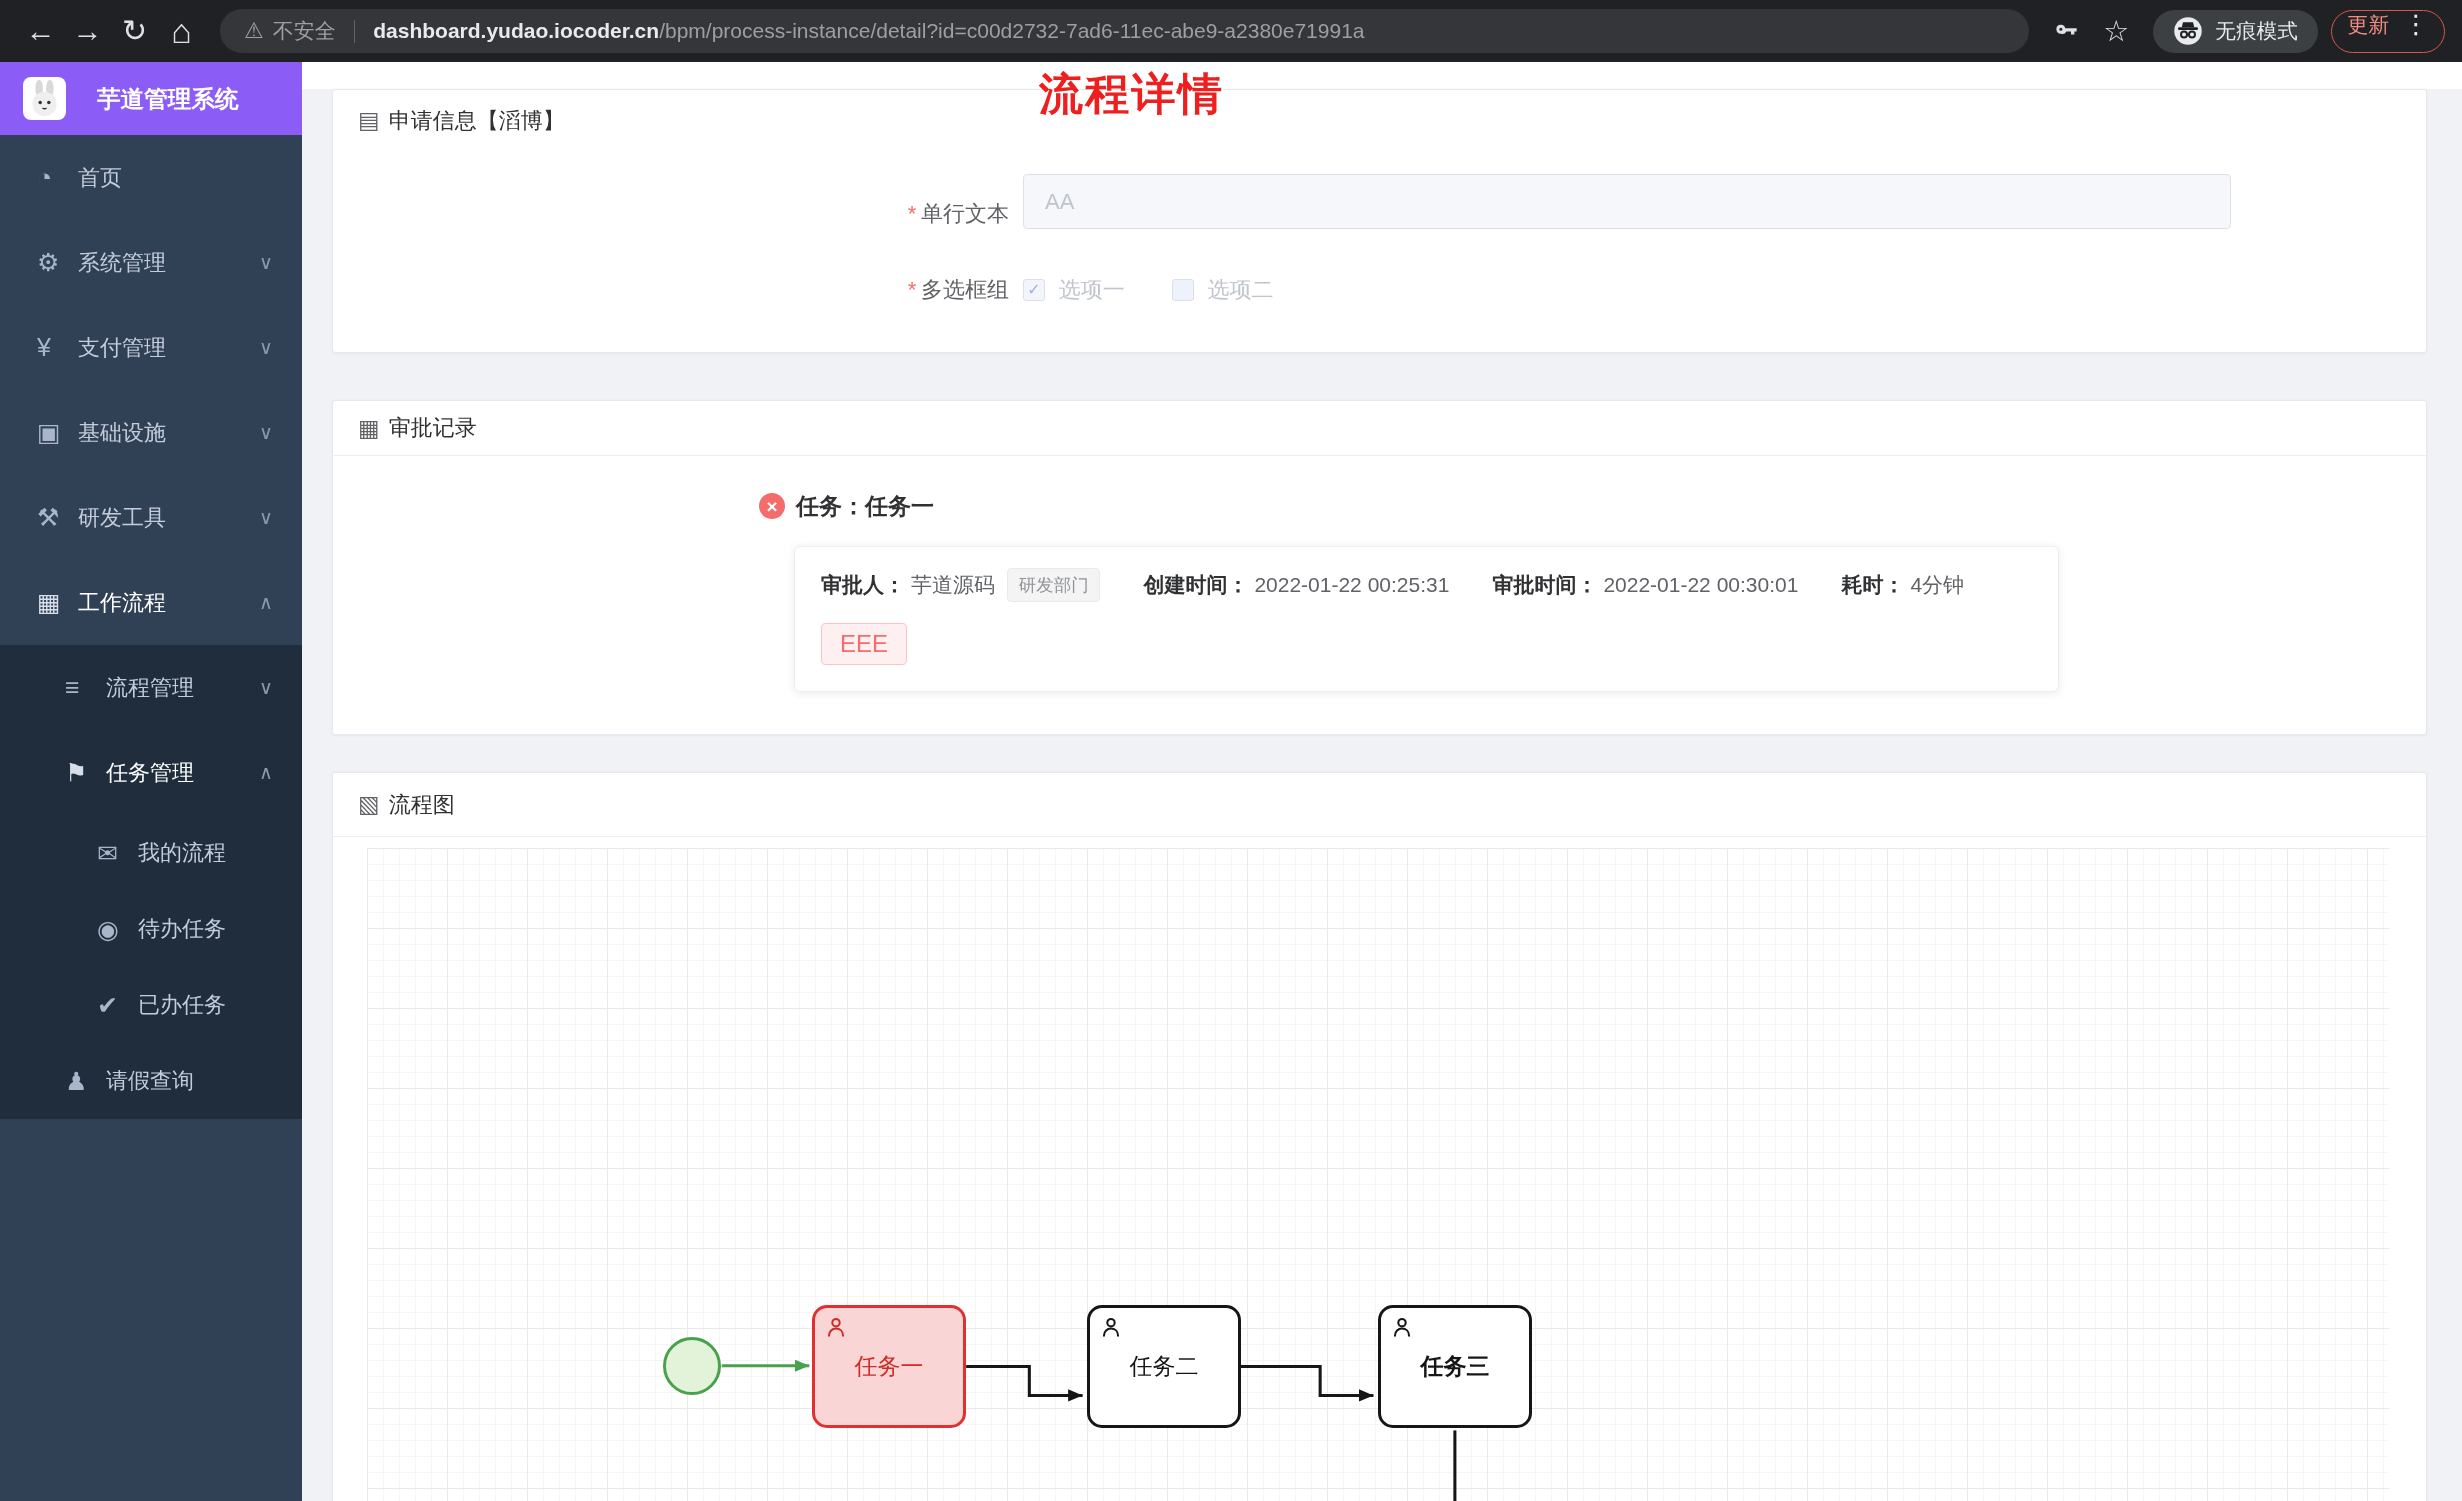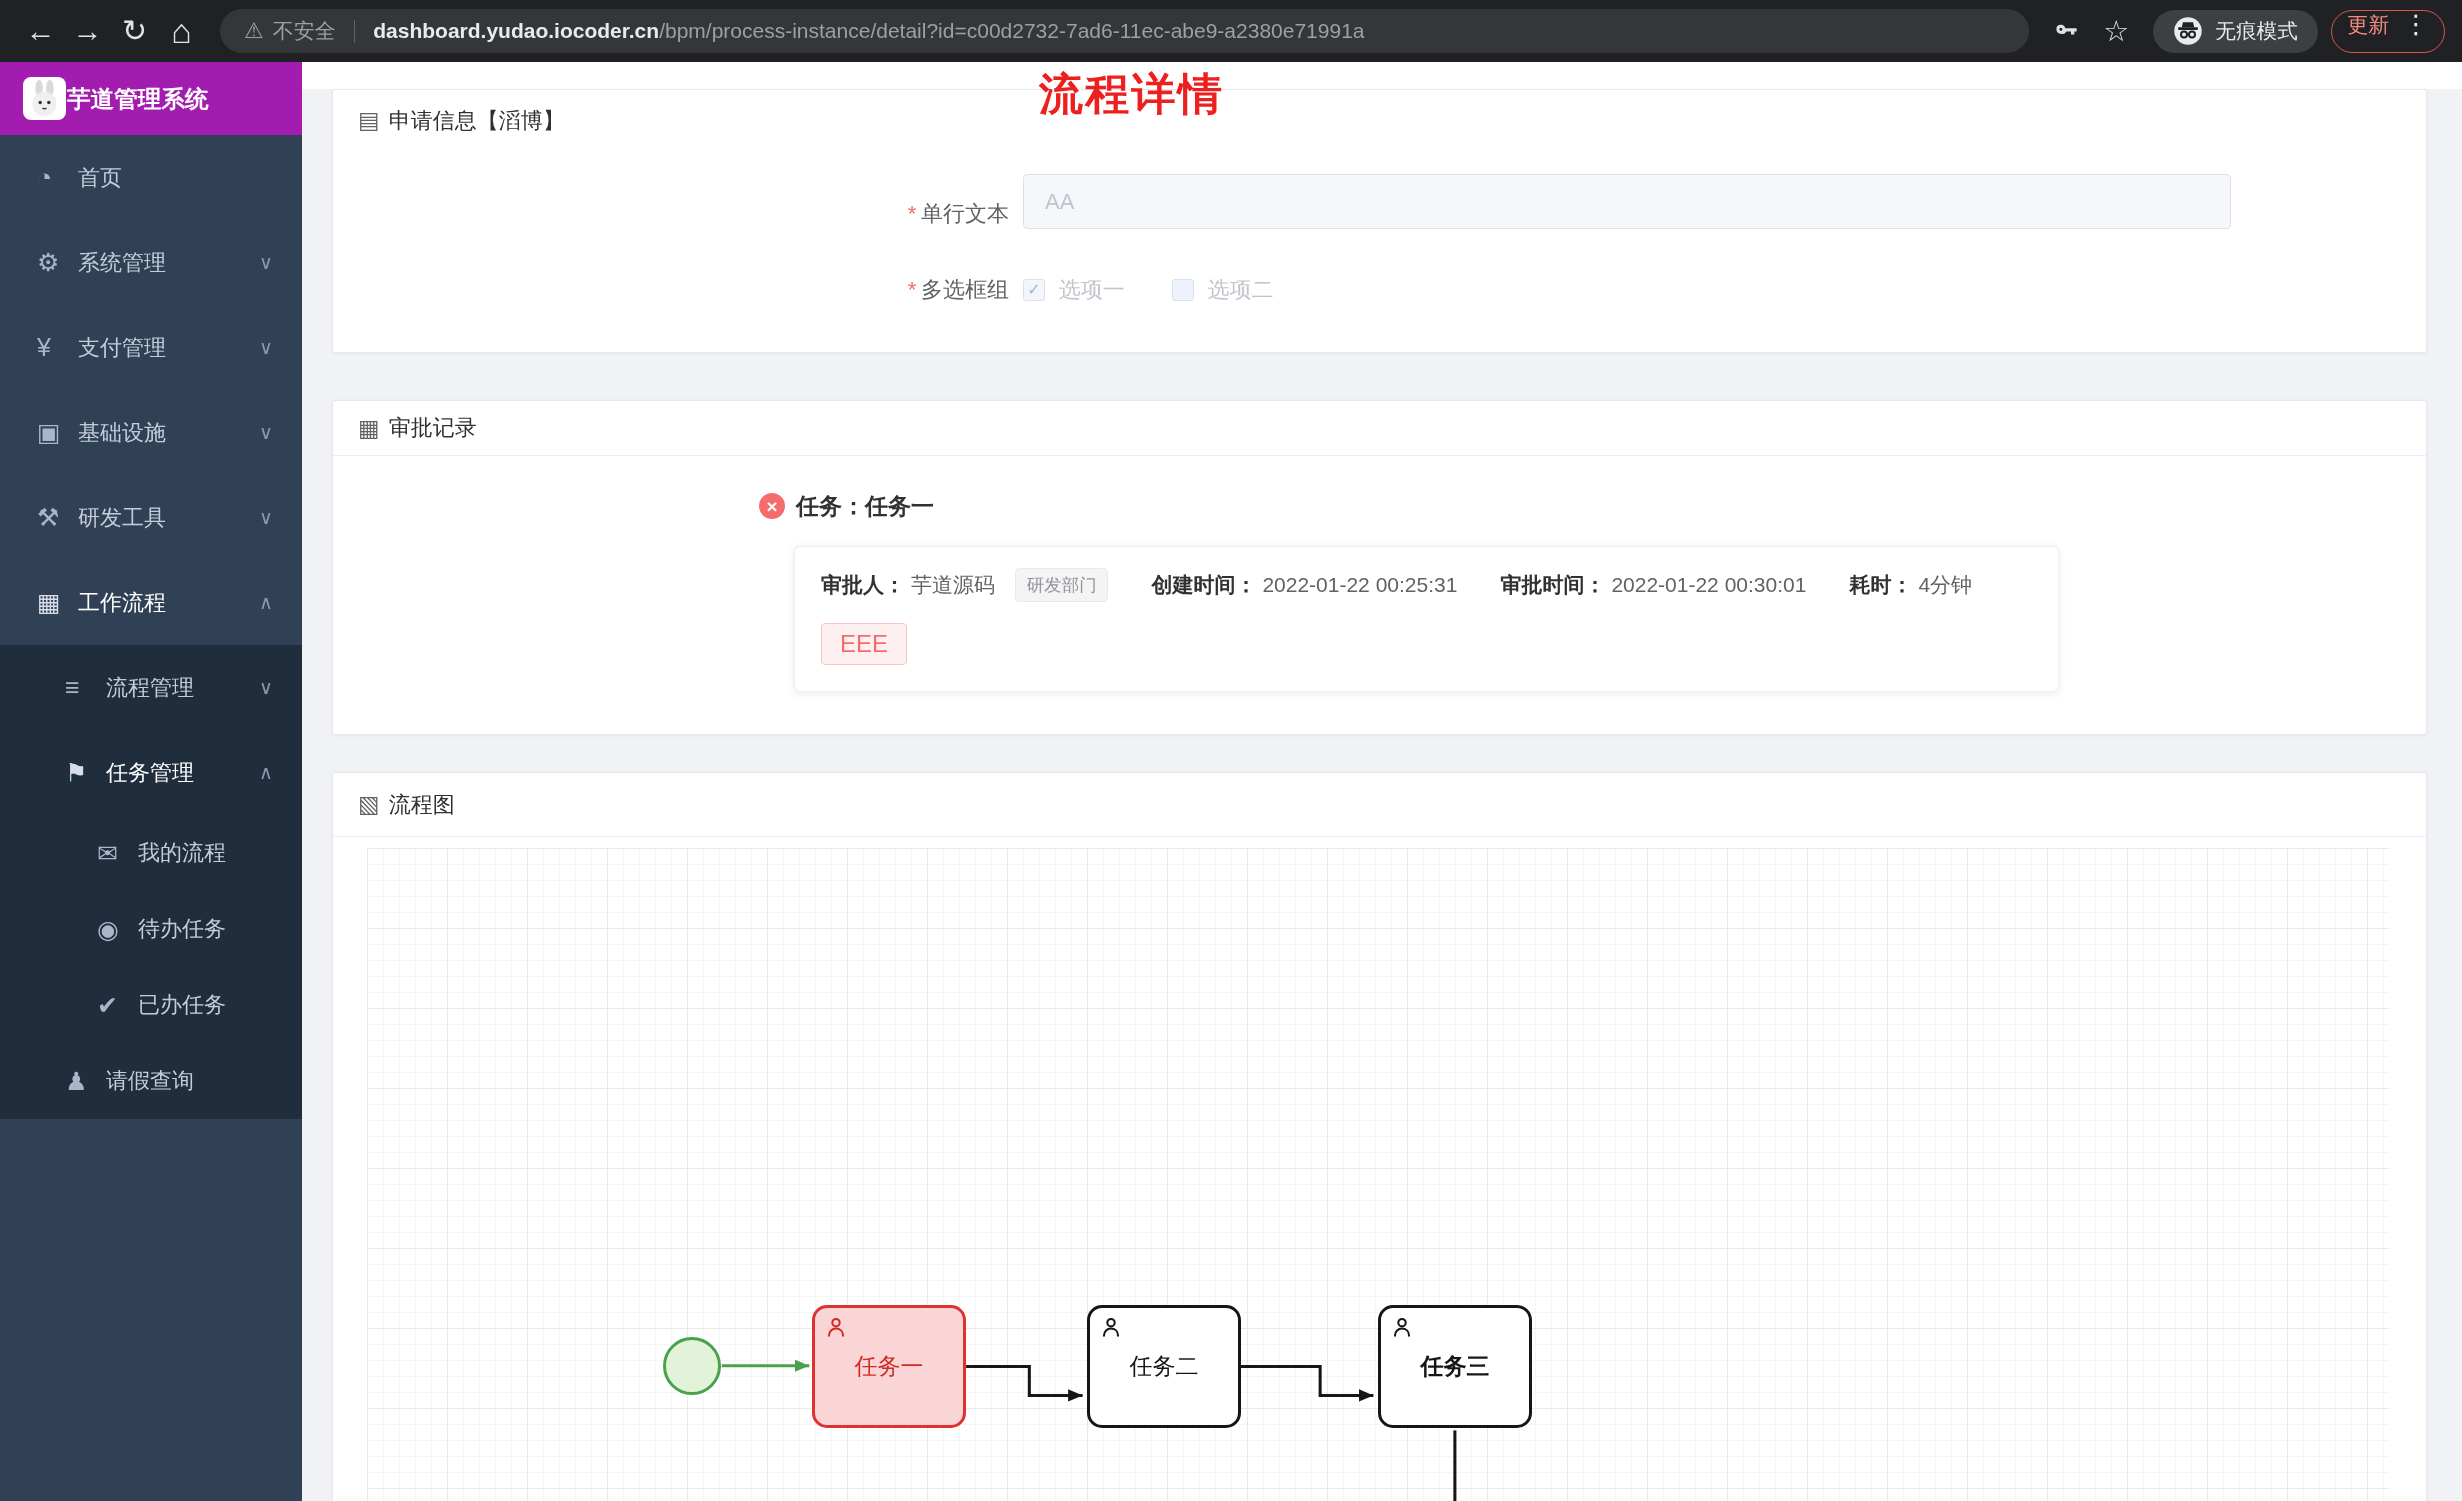--- a/index.html
+++ b/index.html
@@ -25,21 +25,21 @@
   .key-icon svg, .incog-icon svg{display:block;}
   .key-icon{width:44px;display:flex;justify-content:center;}
   .star{font-size:29px;}
   .incog{display:flex;align-items:center;gap:12px;background:#3c4043;height:43px;border-radius:23px;padding:0 20px;color:#e8eaed;font-size:20.6px;margin:0 9px;}
   .update-pill{display:flex;align-items:flex-start;gap:13.7px;border:1.5px solid #d9564a;border-radius:24px;height:43px;padding:0 15px;}
   .update-label{color:#f28b82;font-size:21px;}
   .kebab{color:#e8eaed;font-size:26px;line-height:1;}
 
   
   .sidebar{position:absolute;top:62px;left:0;width:302px;bottom:0;background:#304156;overflow:hidden;}
-  .logo-row{height:73px;display:flex;align-items:center;gap:1px;padding-left:23px;background:#a21caf;}
+  .logo-row{height:73px;display:flex;align-items:center;gap:31px;padding-left:23px;background:#8b5cf6;}
   .avatar{width:43px;height:43px;flex:0 0 auto;}
   .app-title{color:#ffffff;font-size:23.6px;font-weight:bold;}
   .mi{display:flex;align-items:center;height:85px;padding-left:37px;color:#c3ccdb;font-size:22px;cursor:pointer;}
   .mi-icon{width:41px;font-size:25px;color:#a9b6c9;flex:0 0 auto;}
   .chev{margin-left:auto;margin-right:29px;font-size:19px;color:#8b99ad;}
   .submenu{background:#1f2d3d;}
   .mi.lvl1{padding-left:65px;}
   .mi.lvl2{padding-left:97px;height:76px;}
   .mi.h100{height:76px;}
   .mi.active{color:#ffffff;}
@@ -72,21 +72,21 @@
   .cb.checked .box{background:#f2f6fc;color:#9fb3cf;}
   .cb-label{font-size:22px;color:#c0c4cc;}
 
   
   .tl-dot{position:absolute;left:426px;top:92px;width:26px;height:26px;border-radius:50%;background:#f56c6c;color:#fff;display:flex;align-items:center;justify-content:center;font-size:19px;font-weight:bold;line-height:1;}
   .tl-title{position:absolute;left:463px;top:92px;line-height:26px;font-size:23px;font-weight:bold;color:#303133;}
   .inner-card{position:absolute;left:461px;top:145px;width:1265px;height:146px;border:0.8px solid #ebeef5;border-radius:6px;box-shadow:0 1.5px 9px rgba(0,0,0,.08);padding:21px 26px;background:#fff;}
   .meta-row{display:flex;align-items:center;font-size:21px;color:#606266;white-space:nowrap;}
   .m-label{color:#303133;font-weight:bold;margin-right:6px;}
   .m-value{margin-right:43px;}
-  .m-value.tight{margin-right:8px;}
+  .m-value.tight{margin-right:0;}
   .chip{font-size:17.5px;color:#909399;background:#f4f4f5;border:0.8px solid #e9e9eb;border-radius:4.6px;padding:3.8px 10.7px;margin-left:12px;margin-right:43px;}
   .comment-tag{display:inline-block;margin-top:21px;font-size:24px;color:#f56c6c;background:#fef0f0;border:0.8px solid #fbc4c4;border-radius:4.6px;padding:6px 18px;}
 
   
   .bpmn-canvas{position:absolute;left:34px;top:75px;width:2022px;height:670px;background-color:#ffffff;
     background-image:
       linear-gradient(#e9e9e9 0.8px,transparent 0.8px),
       linear-gradient(90deg,#e9e9e9 0.8px,transparent 0.8px),
       linear-gradient(#f5f5f5 0.8px,transparent 0.8px),
       linear-gradient(90deg,#f5f5f5 0.8px,transparent 0.8px);

